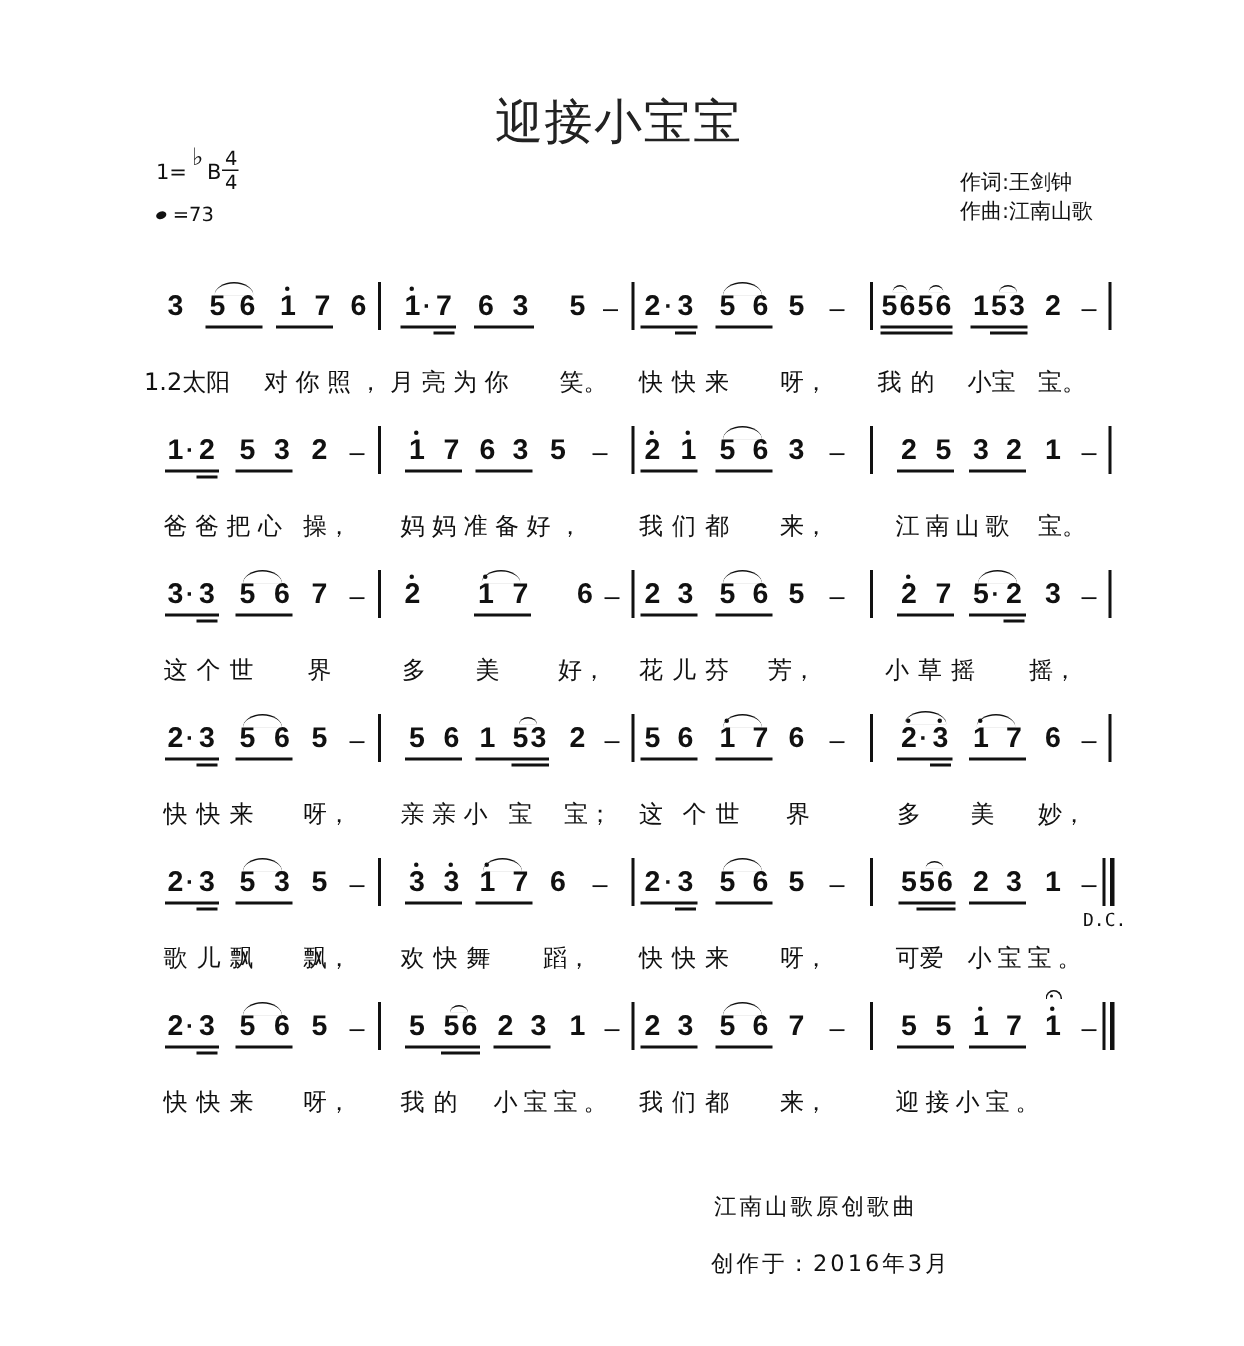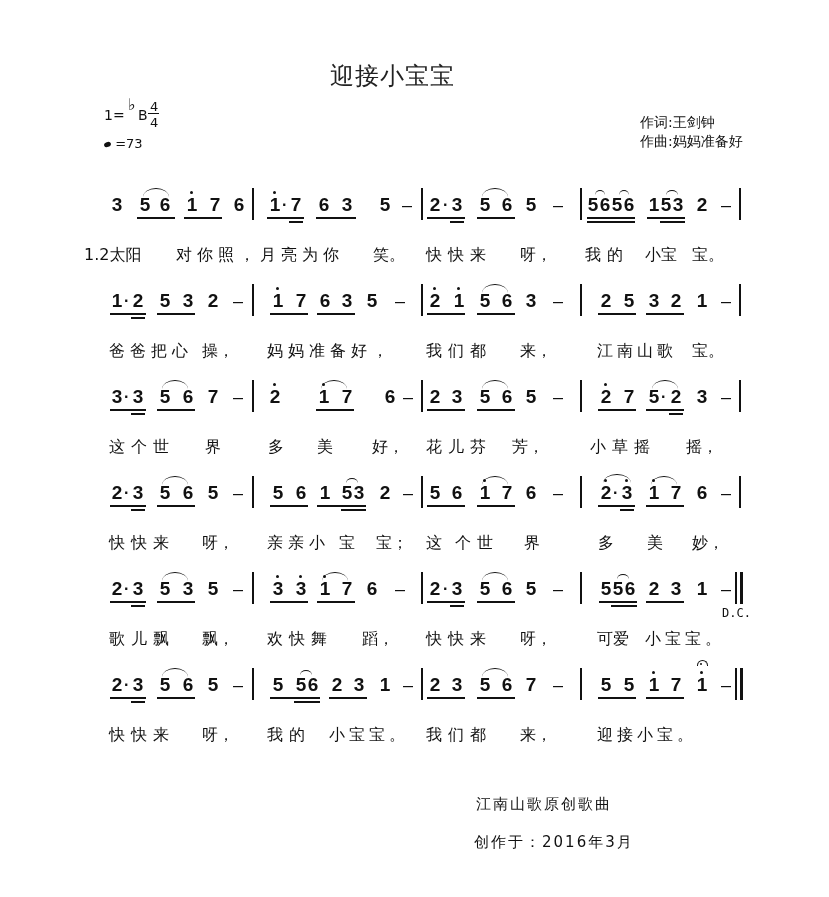--- a/index.html
+++ b/index.html
@@ -1,18 +1,18 @@
 <!DOCTYPE html>
 <html><head>
 <meta charset="utf-8">
 <style>
   html,body{margin:0;padding:0;background:#fff;}
   body{width:829px;height:897px;position:relative;overflow:hidden;font-family:"DejaVu Sans",sans-serif;color:#111;}
   .abs{position:absolute;}
-  .title{left:330px;top:60px;font-family:Liberation Serif, serif;font-size:24px;color:#222;letter-spacing:1px;}
+  .title{left:330px;top:60px;font-family:Liberation Serif, serif;font-size:32px;color:#222;letter-spacing:1px;}
   .key{left:104px;top:107px;font-size:14px;}
   .credits{left:640px;top:113px;font-size:14px;line-height:19px;}
   .footer{font-size:15px;letter-spacing:2px;}
   .row{position:absolute;left:0;width:829px;}
   .n{position:absolute;font-family:"Liberation Sans",sans-serif;font-weight:bold;font-size:19px;width:14px;text-align:center;top:0;line-height:22px;}
   .dash{position:absolute;font-family:"Liberation Sans",sans-serif;font-size:18px;top:0;line-height:22px;}
   .dot-above{position:absolute;width:3px;height:3px;background:#111;border-radius:50%;}
   .aug{position:absolute;font-family:"Liberation Sans",sans-serif;font-weight:bold;font-size:16px;top:0;line-height:22px;}
   .ul{position:absolute;height:1.5px;background:#111;}
   .bar{position:absolute;width:1.5px;background:#111;top:-6px;height:32px;}
@@ -34,21 +34,21 @@
   <span class="abs" style="left:44px;top:6px;width:11px;height:1px;background:#111;"></span>
   <span class="abs" style="left:46px;top:8px;font-size:13px;">4</span>
 </div>
 <div class="abs" style="left:104px;top:136px;font-size:13px;">
   <span style="display:inline-block;width:7px;height:5px;background:#111;border-radius:50%;transform:rotate(-20deg);vertical-align:middle;"></span>
   <span>=73</span>
 </div>
 
 <div class="abs credits">
   <div>作词:王剑钟</div>
-  <div>作曲:妈妈准备好</div>
+  <div>作曲:江南山歌</div>
 </div>
 
 <div class="row" style="top:194px;">
   <span class="n" style="left:110px">3</span>
   <span class="n" style="left:138px">5</span>
   <span class="n" style="left:158px">6</span>
   <div class="ul" style="left:137px;top:23px;width:38px"></div>
   <div class="arc" style="left:143px;top:-6px;width:26px"></div>
   <span class="n" style="left:185px">1</span>
   <div class="dot-above" style="left:190px;top:-3px"></div>
@@ -95,21 +95,21 @@
   <span class="n" style="left:659px">5</span>
   <span class="n" style="left:671px">3</span>
   <div class="ul" style="left:647px;top:23px;width:38px"></div>
   <div class="ul" style="left:660px;top:27px;width:25px"></div>
   <div class="arc" style="left:666px;top:-4px;width:12px;height:4px"></div>
   <span class="n" style="left:695px">2</span>
   <span class="dash" style="left:721px">–</span>
   <div class="bar" style="left:739px"></div>
 </div>
 <div class="row" style="top:245px;">
-  <span class="lyr" style="left:84px">1.2太阳</span>
+  <span class="lyr" style="left:96px">1.2太阳</span>
   <span class="lyr" style="left:176px;letter-spacing:5px">对你照，月亮为你</span>
   <span class="lyr" style="left:373px">笑。</span>
   <span class="lyr" style="left:426px;letter-spacing:6px">快快来</span>
   <span class="lyr" style="left:520px">呀，</span>
   <span class="lyr" style="left:585px;letter-spacing:6px">我的</span>
   <span class="lyr" style="left:645px">小宝</span>
   <span class="lyr" style="left:692px">宝。</span>
 </div>
 
 <div class="row" style="top:290px;">

